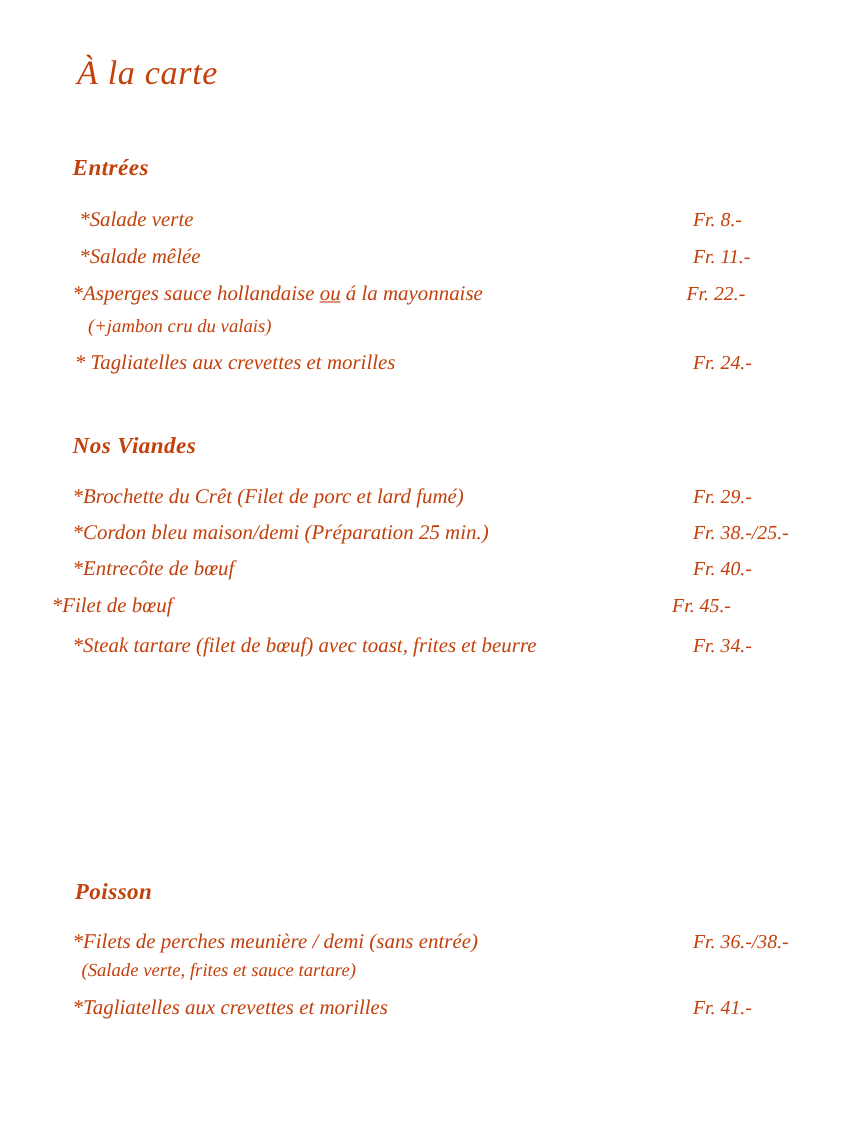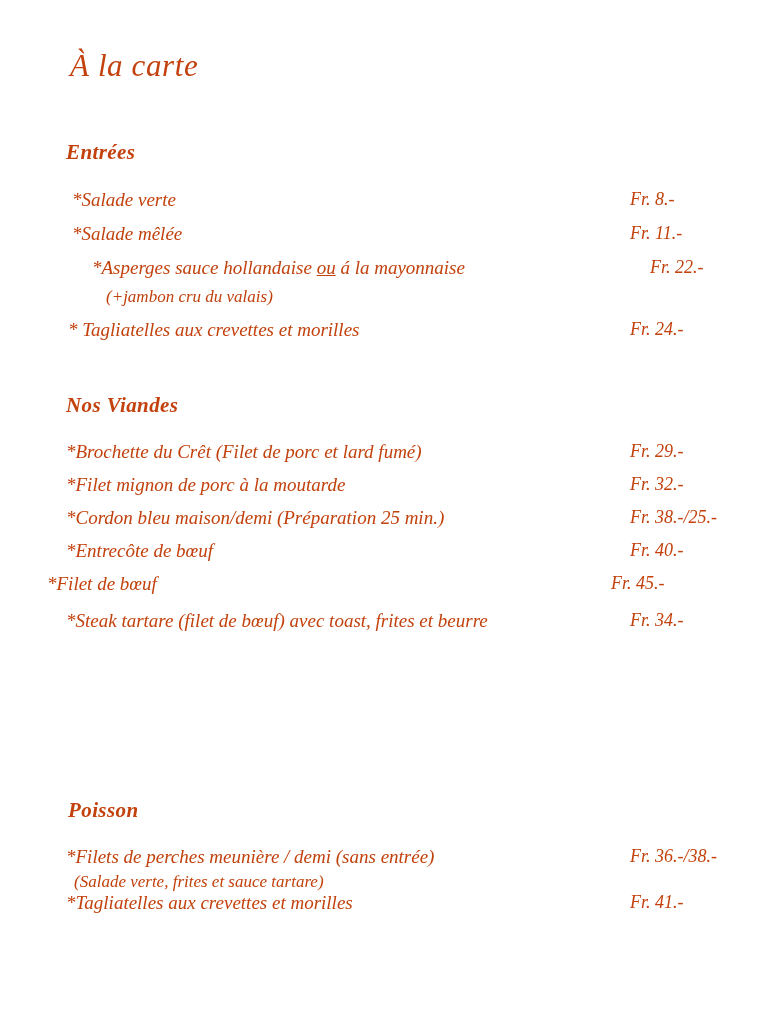--- a/index.html
+++ b/index.html
@@ -98,44 +98,40 @@
     <div class="row" style="margin-left:72px; margin-top:24px;">
       <span class="row-name">*Salade verte</span>
       <span class="row-price" style="left:558px; top:0;">Fr. 8.-</span>
     </div>
 
     <div class="row" style="margin-left:72px; margin-top:12px;">
       <span class="row-name">*Salade mêlée</span>
       <span class="row-price" style="left:558px; top:0;">Fr. 11.-</span>
     </div>
 
-    <div class="row" style="margin-left:92px; margin-top:12px;">
+    <div class="row" style="margin-left:66px; margin-top:12px;">
       <span class="row-name"><span>*Asperges sauce hollandaise </span><span class="underline-ou">ou</span><span> á la mayonnaise</span></span>
       <span class="row-price" style="left:558px; top:0;">Fr. 22.-</span>
       <span class="subline" style="margin-left:14px; margin-top:8px;">(+jambon cru du valais)</span>
     </div>
 
     <div class="row" style="margin-left:68px; margin-top:12px;">
       <span class="row-name">* Tagliatelles aux crevettes et morilles</span>
       <span class="row-price" style="left:562px; top:0;">Fr. 24.-</span>
     </div>
   </div>
 
   <div class="section" style="top:393px;">
     <div class="section-title" style="margin-left:66px;">Nos Viandes</div>
 
     <div class="row" style="margin-left:66px; margin-top:23px;">
       <span class="row-name">*Brochette du Crêt (Filet de porc et lard fumé)</span>
       <span class="row-price" style="left:564px; top:0;">Fr. 29.-</span>
     </div>
 
-    <div class="row" style="margin-left:66px; margin-top:11px;">
-      <span class="row-name">*Filet mignon de porc à la moutarde</span>
-      <span class="row-price" style="left:564px; top:0;">Fr. 32.-</span>
-    </div>
 
     <div class="row" style="margin-left:66px; margin-top:11px;">
       <span class="row-name">*Cordon bleu maison/demi (Préparation 25 min.)</span>
       <span class="row-price" style="left:564px; top:0;">Fr. 38.-/25.-</span>
     </div>
 
     <div class="row" style="margin-left:66px; margin-top:11px;">
       <span class="row-name">*Entrecôte de bœuf</span>
       <span class="row-price" style="left:564px; top:0;">Fr. 40.-</span>
     </div>
@@ -154,19 +150,19 @@
 
   <div class="section" style="top:798px;">
     <div class="section-title" style="margin-left:68px;">Poisson</div>
 
     <div class="row" style="margin-left:66px; margin-top:23px;">
       <span class="row-name">*Filets de perches meunière / demi (sans entrée)</span>
       <span class="row-price" style="left:564px; top:0;">Fr. 36.-/38.-</span>
       <span class="subline" style="margin-left:8px; margin-top:4px;">(Salade verte, frites et sauce tartare)</span>
     </div>
 
-    <div class="row" style="margin-left:66px; margin-top:0;">
+    <div class="row" style="margin-left:66px; margin-top:14px;">
       <span class="row-name">*Tagliatelles aux crevettes et morilles</span>
       <span class="row-price" style="left:564px; top:0;">Fr. 41.-</span>
     </div>
   </div>
 
 </div>
 
 </body></html>

